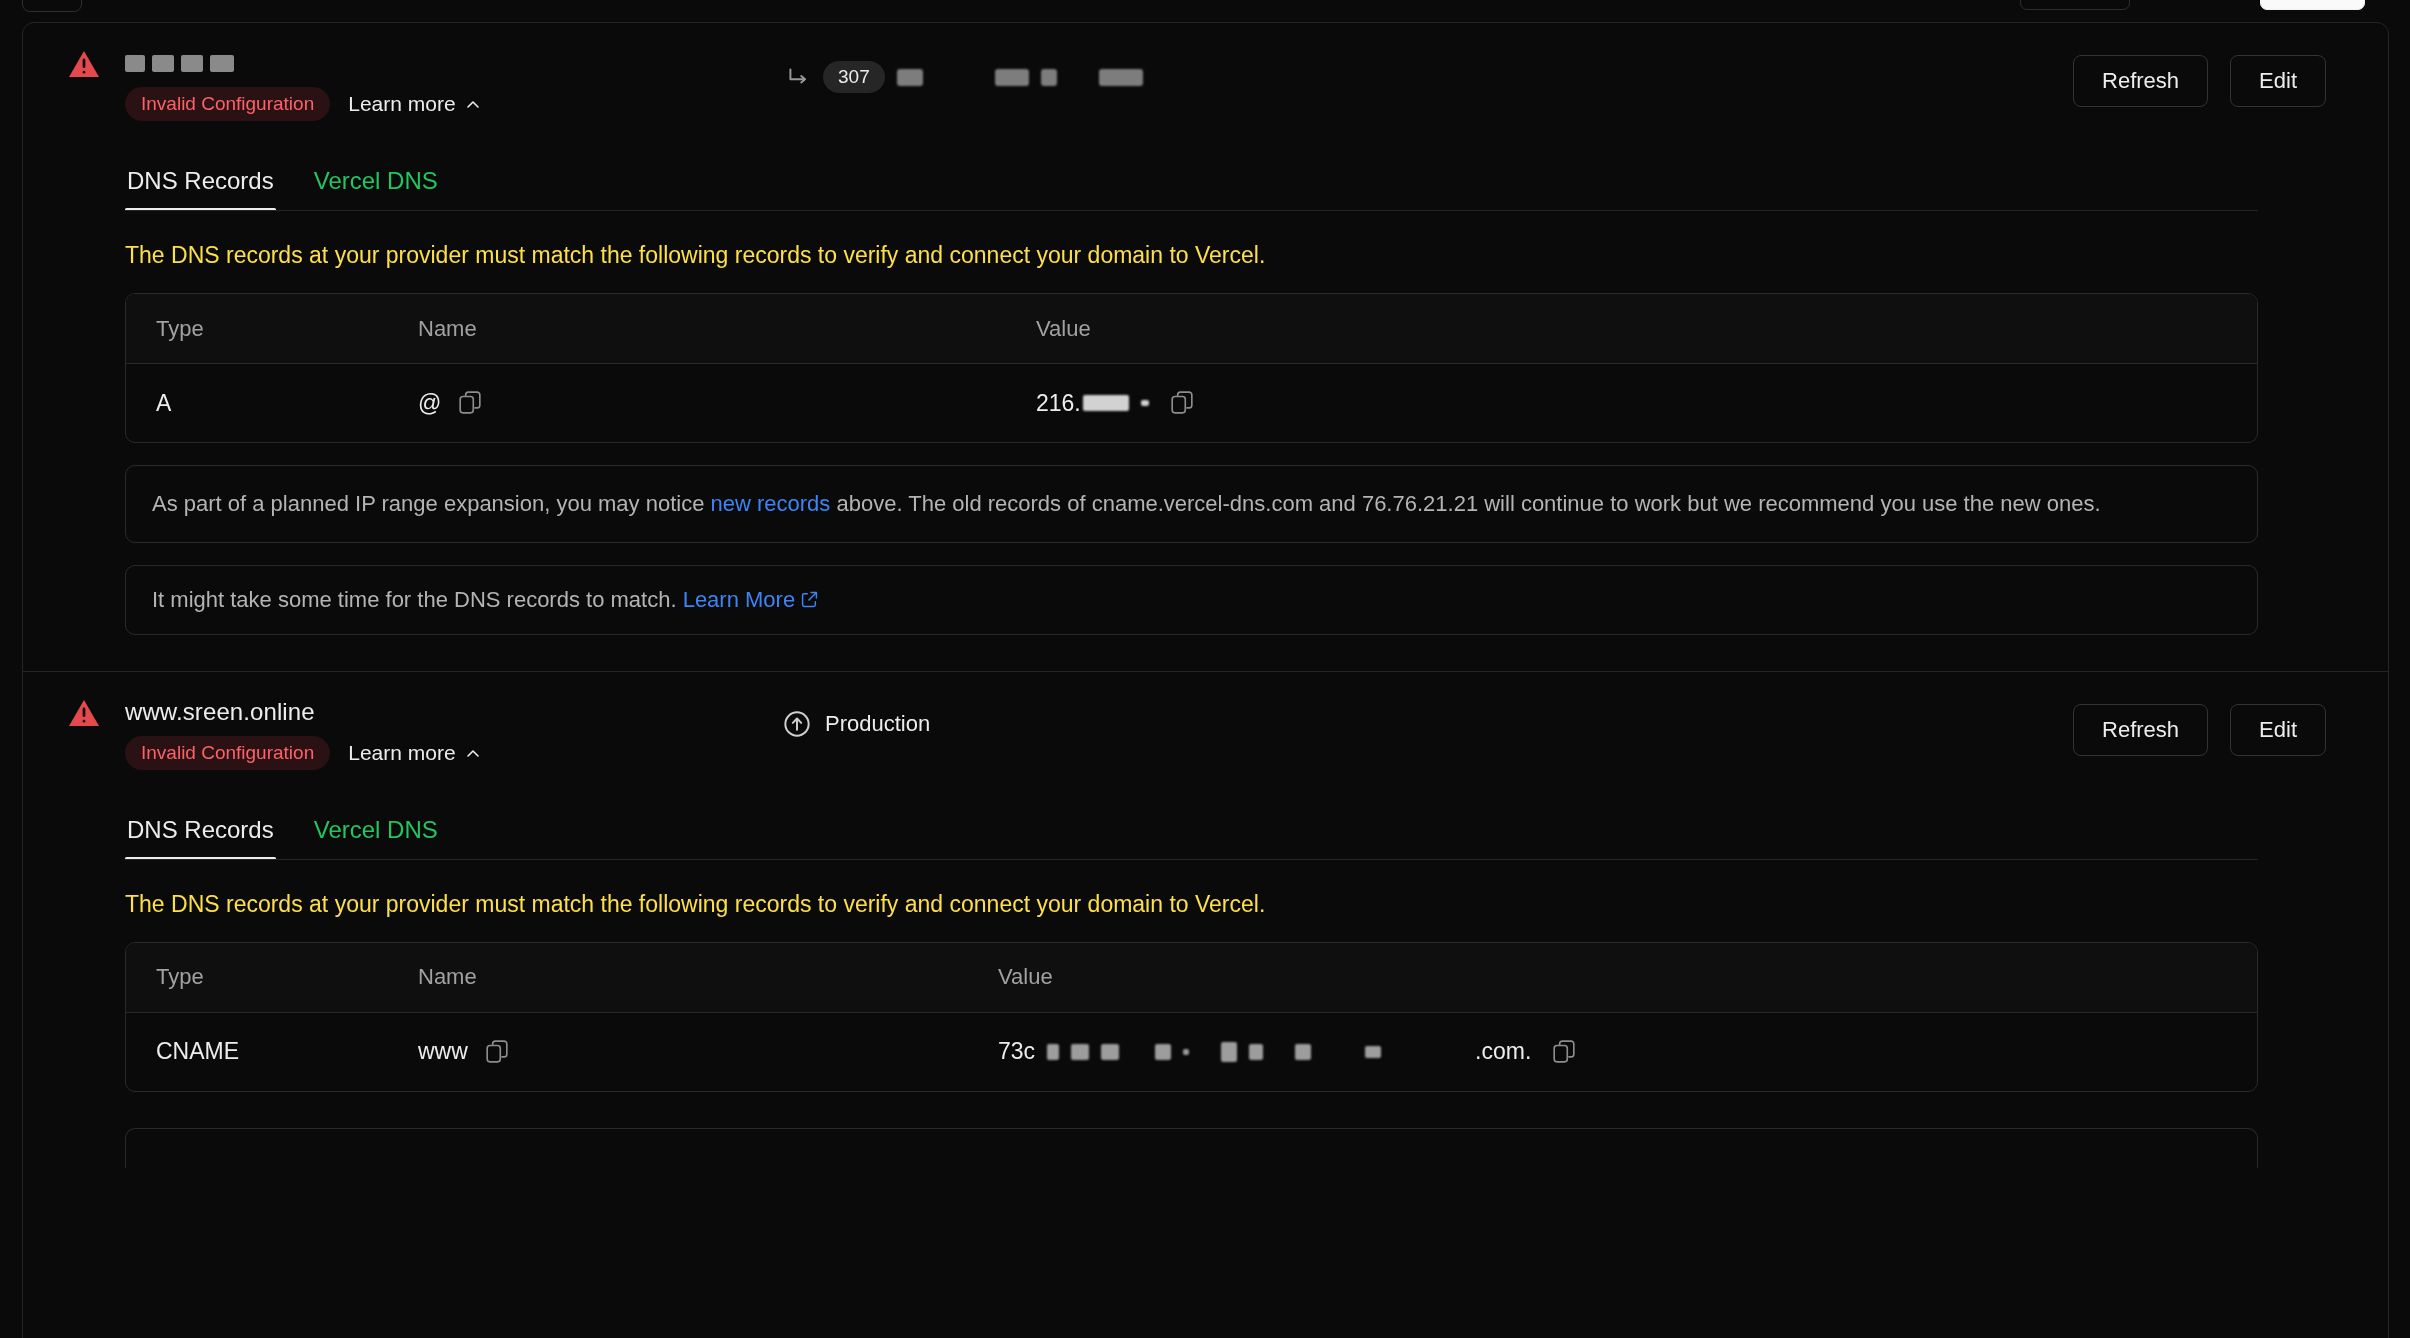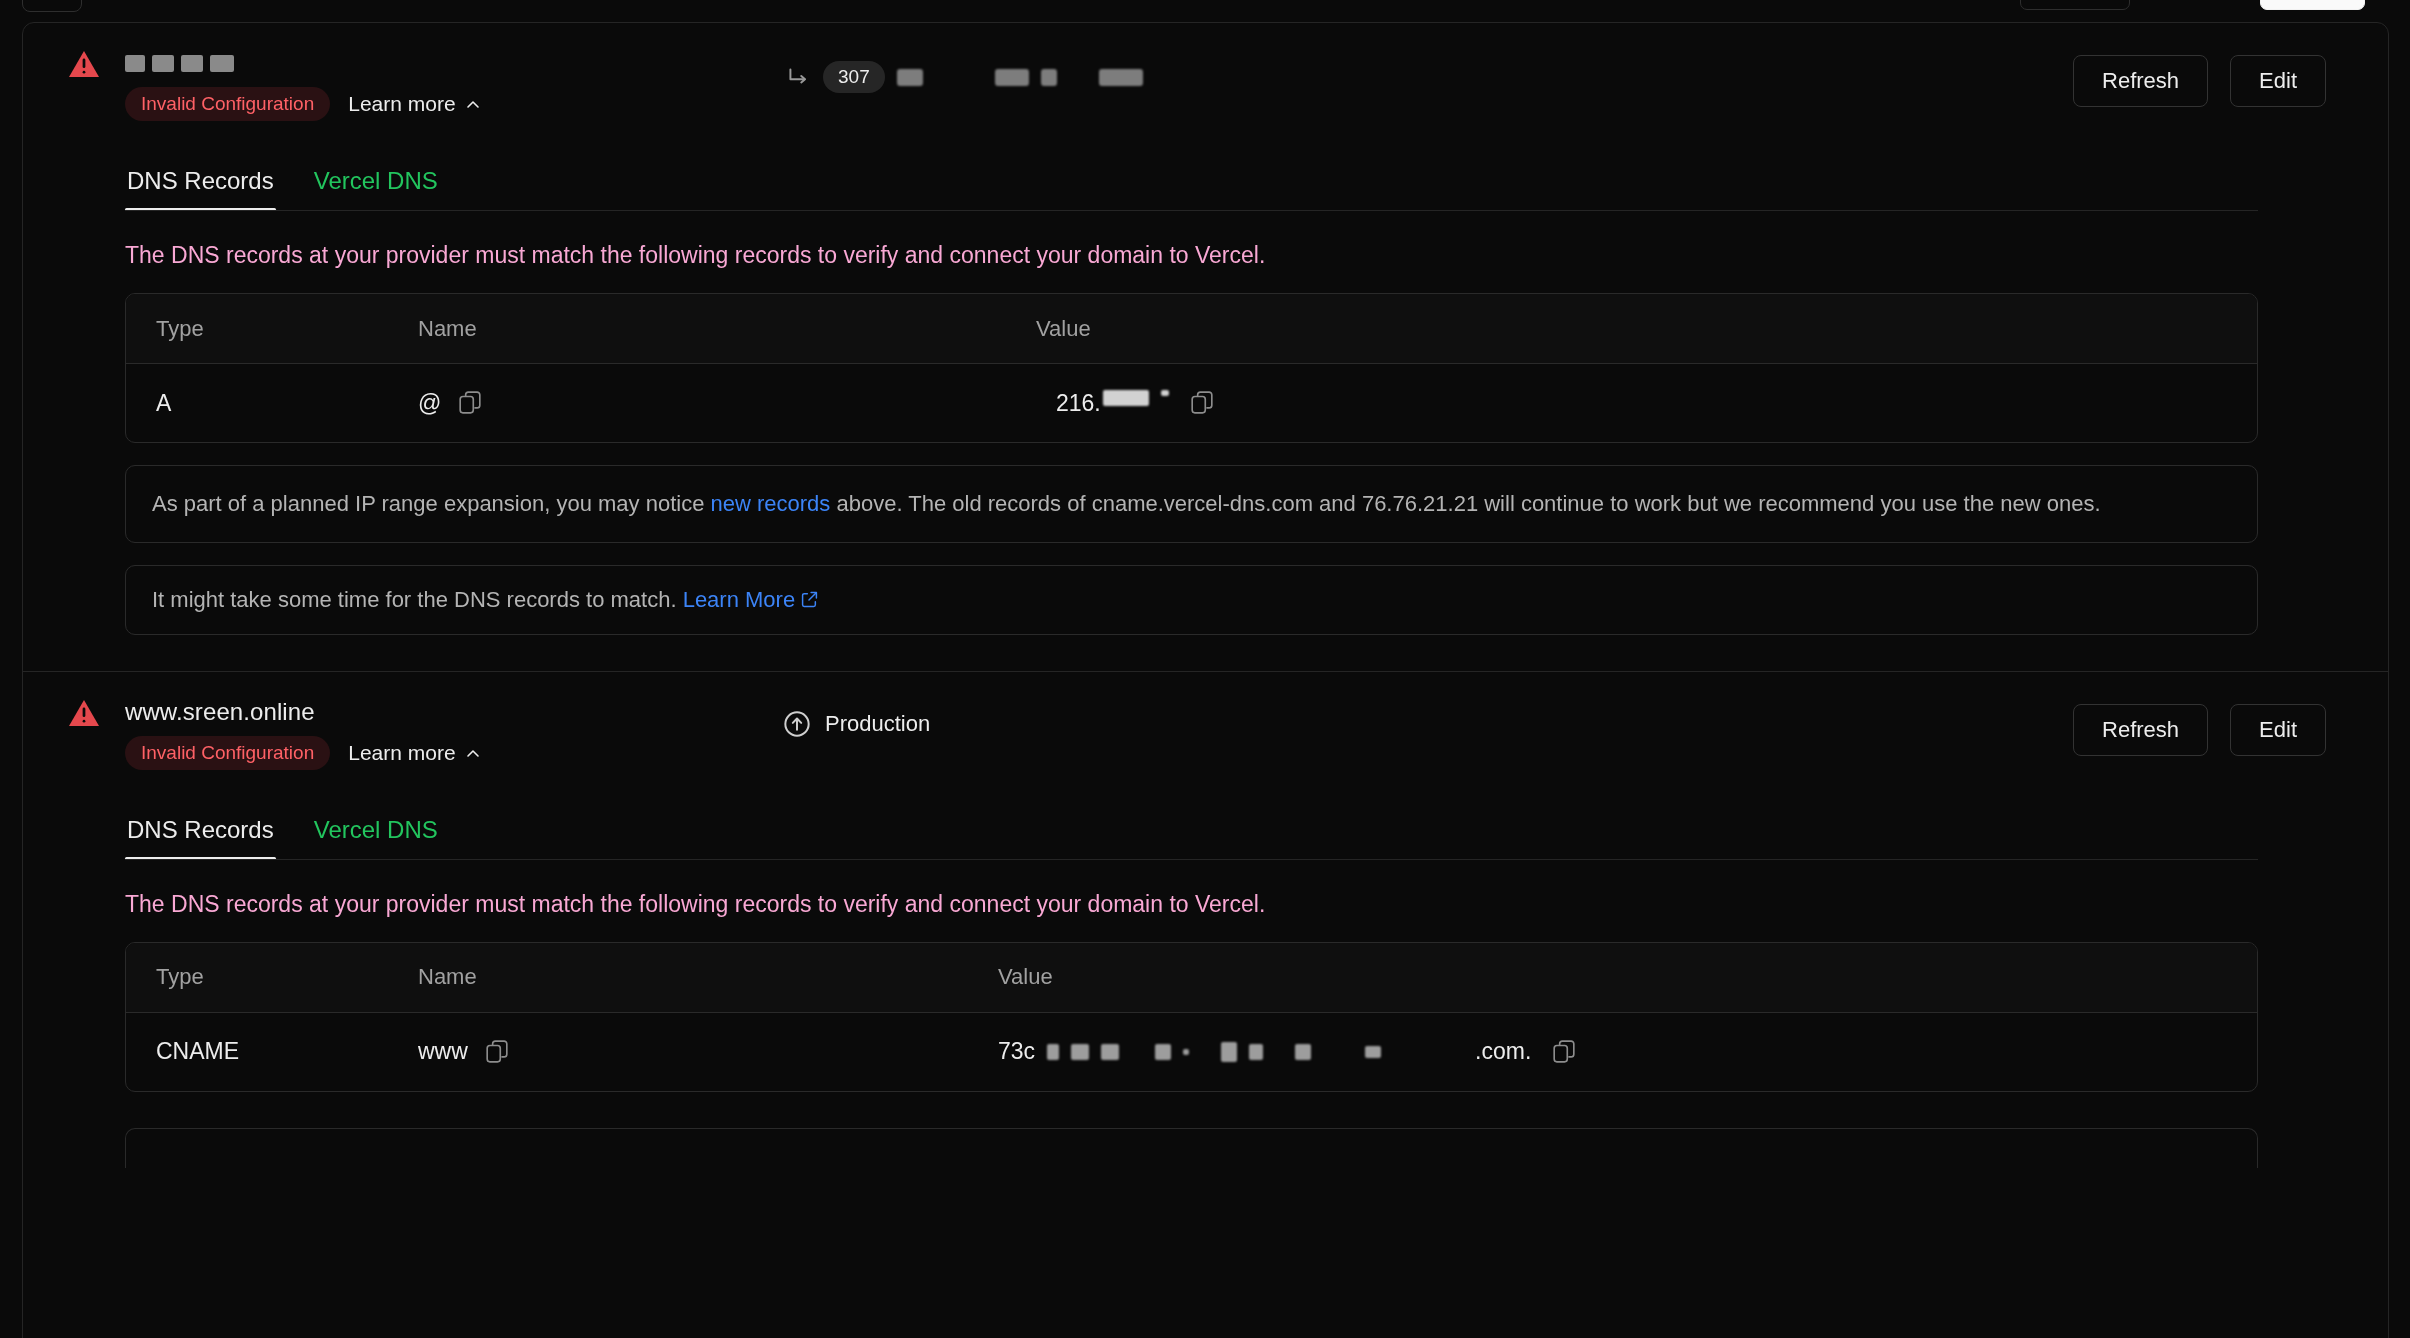--- a/index.html
+++ b/index.html
@@ -237,21 +237,21 @@
     background: #252525;
     position: relative;
     top: -1px;
   }
 
   
   .dns-body {
     padding: 0 130px 0 102px;
   }
   .dns-desc {
-    color: #f9a8d4;
+    color: #fde047;
     font-size: 23px;
     margin: 30px 0 24px 0;
   }
 
   .table {
     border: 1px solid #2a2a2a;
     border-radius: 10px;
     overflow: hidden;
     background: #0a0a0a;
   }
@@ -276,23 +276,22 @@
   .col-name.narrow { flex: 0 0 580px; }
   .col-value { flex: 1 1 auto; display: flex; align-items: center; gap: 22px; }
   .copy-icon {
     width: 22px; height: 24px;
     cursor: pointer;
     opacity: .75;
   }
 
   .ip-value {
     display: inline-flex;
-    align-items: flex-start;
+    align-items: center;
     gap: 2px;
-    margin-left: 20px;
   }
   .ip-value .blur-seg {
     display: inline-block;
     background: #d2d2d2;
     height: 16px;
     border-radius: 2px;
     filter: blur(1.1px);
   }
   .cname-value {
     display: inline-flex;

